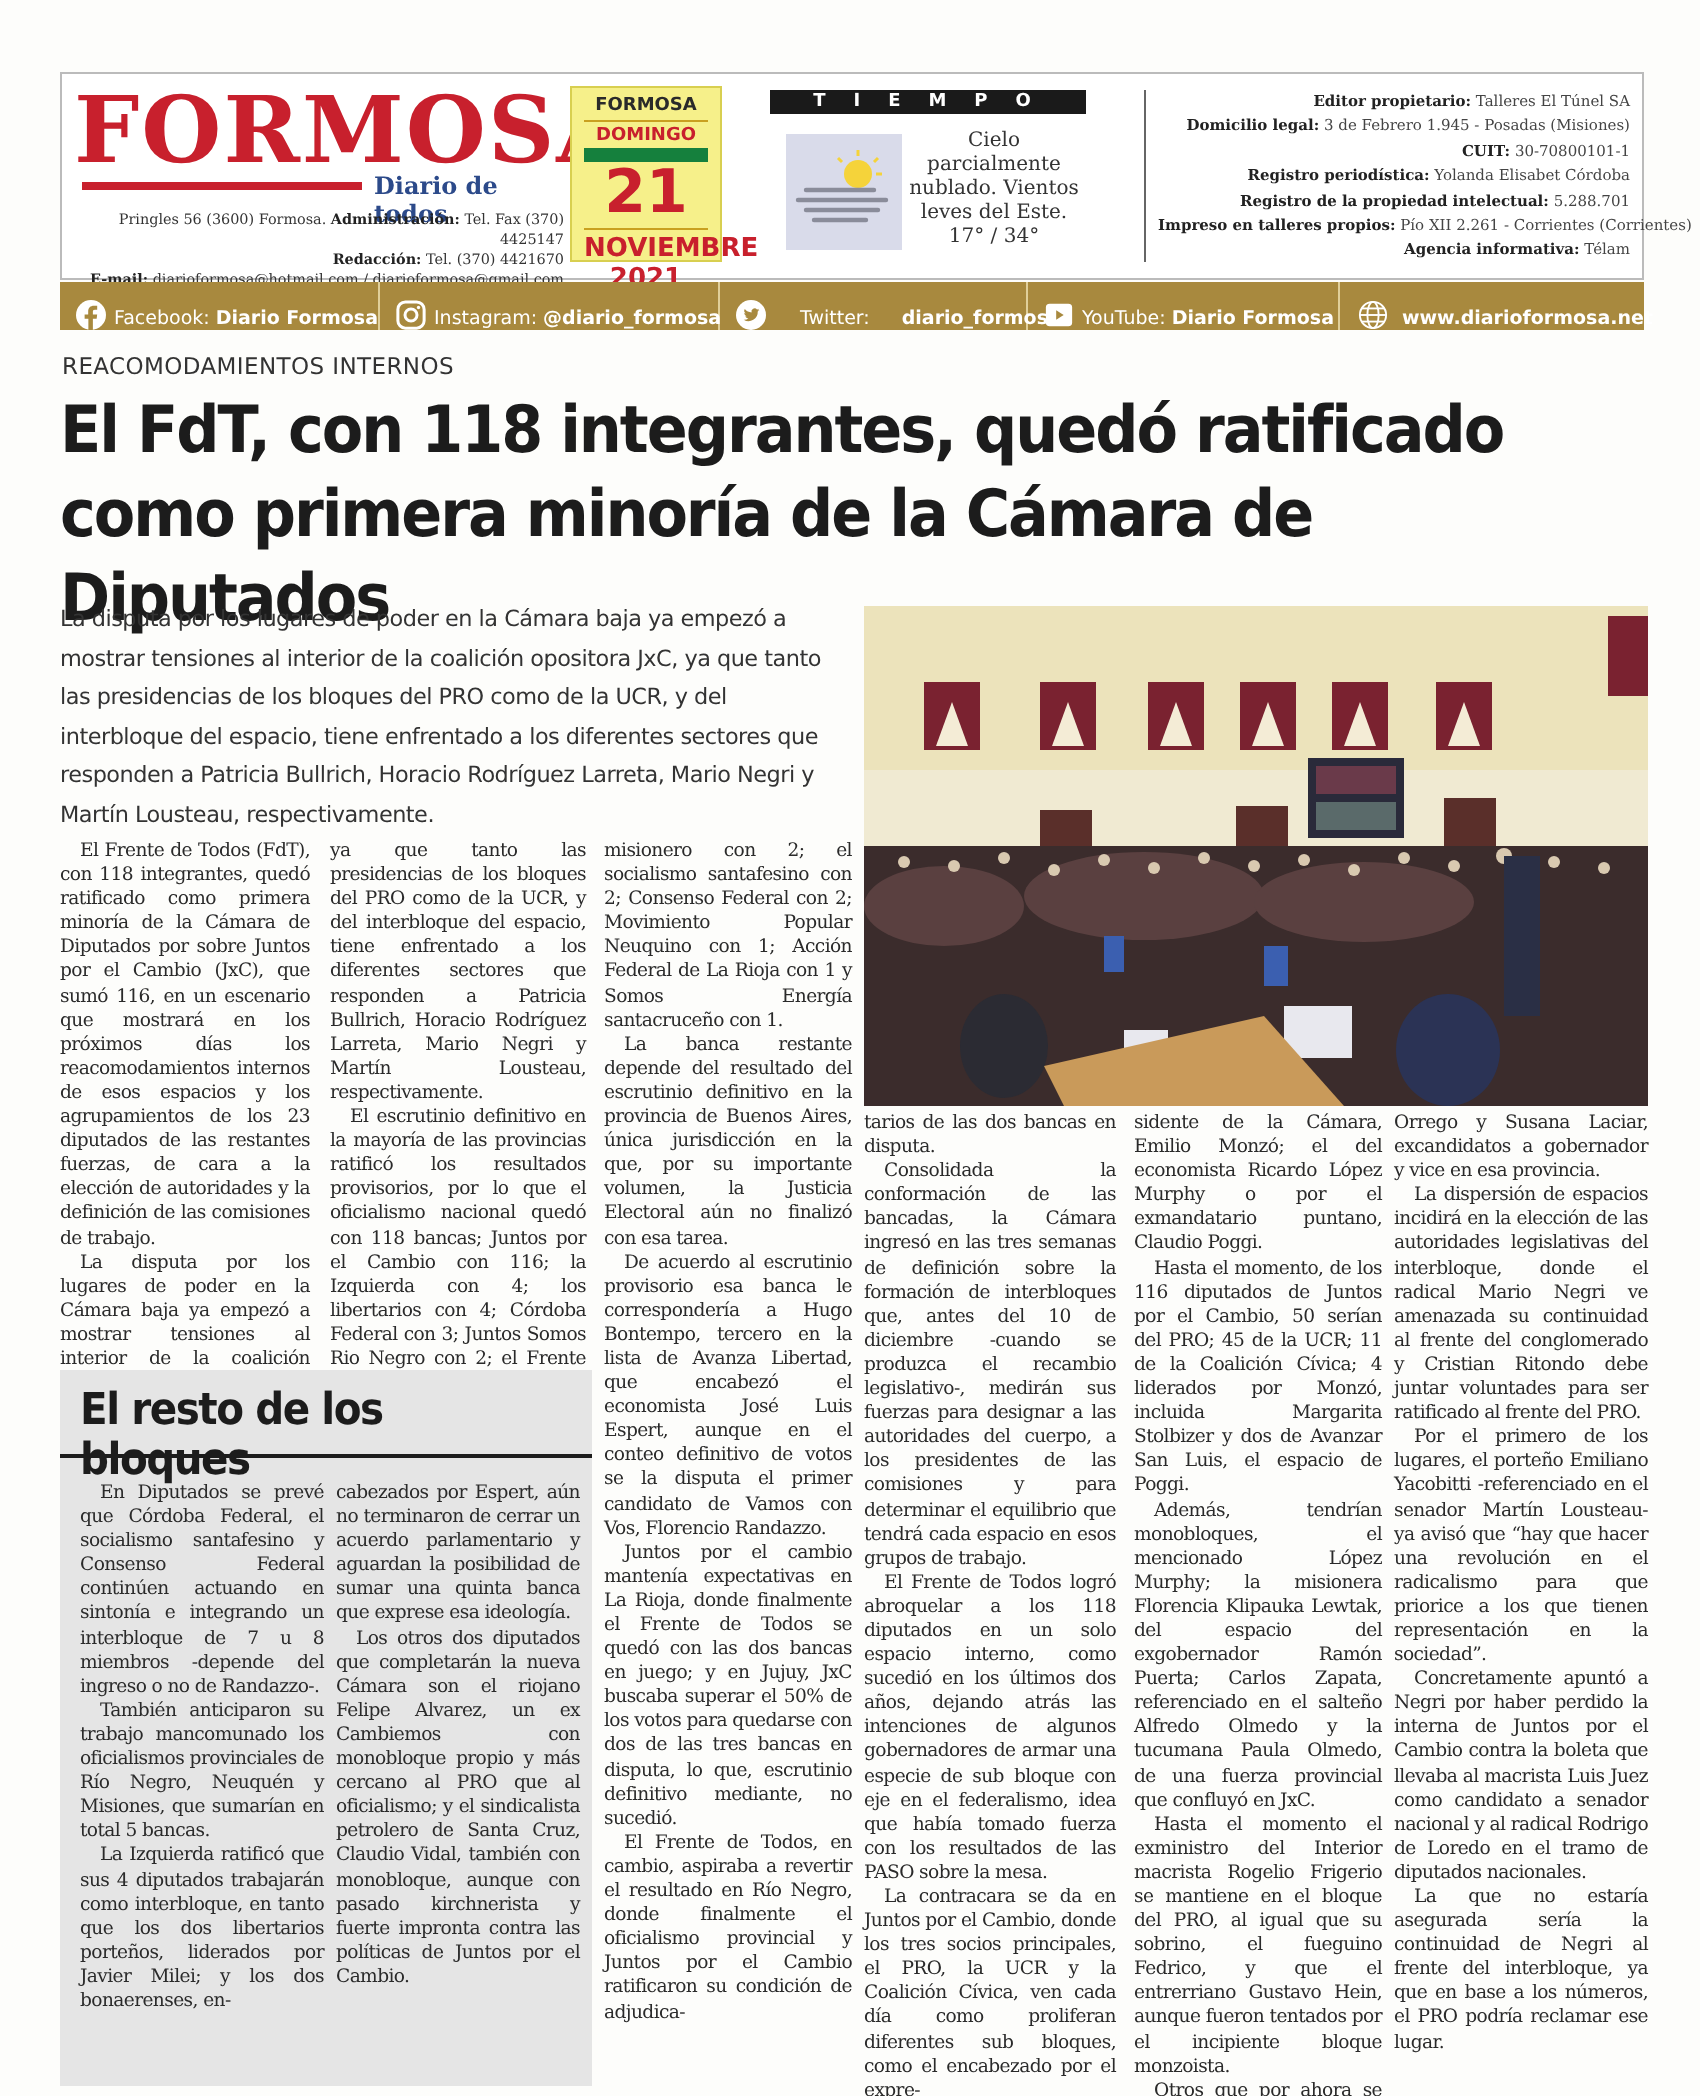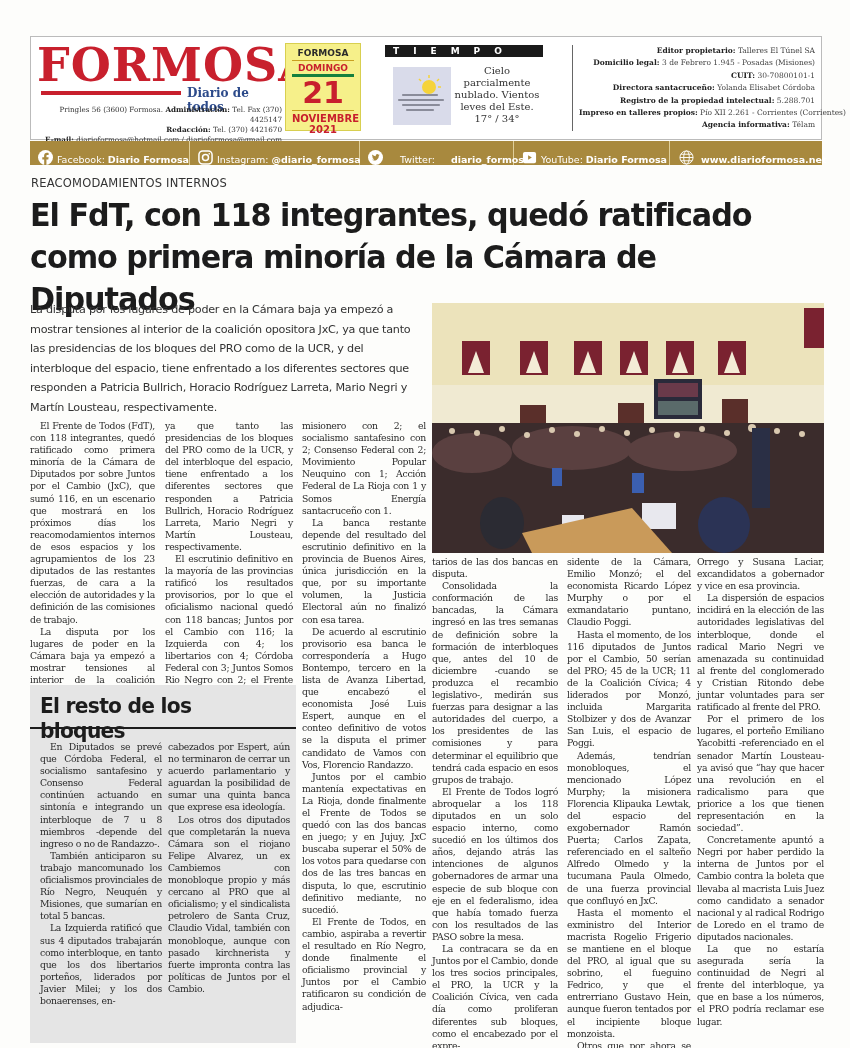--- a/index.html
+++ b/index.html
@@ -12,26 +12,26 @@
   .masthead { position: absolute; left: 30px; top: 36px; width: 792px; height: 104px; border: 1px solid #bbb; background: #fff; }
   .logo-block { position: absolute; left: 6px; top: 4px; width: 240px; height: 96px; }
   .logo-title { font-family: "DejaVu Serif", serif; font-weight: bold; font-size: 46px; color: #c8202d; letter-spacing: 1px; line-height: 48px; transform: scaleY(1.0); }
   .logo-rule { position: absolute; left: 4px; top: 50px; width: 140px; height: 4px; background: #c8202d; }
   .logo-sub { position: absolute; left: 150px; top: 45px; font-family: "DejaVu Serif", serif; font-weight: bold; font-size: 12px; color: #2c4a8a; }
   .logo-addr { position: absolute; left: 0; top: 64px; width: 245px; text-align: right; font-size: 7.2px; line-height: 10px; color: #333; }
   .logo-addr b { color: #222; }
 
   .date-box { position: absolute; left: 254px; top: 6px; width: 76px; height: 88px; background: #f6f08a; border: 1px solid #d8cf50; text-align: center; font-family: "DejaVu Sans", sans-serif; }
   .date-city { font-size: 9px; font-weight: bold; color: #2a2a2a; margin-top: 4px; border-bottom: 1px solid #c9a020; padding-bottom: 2px; margin-left: 6px; margin-right: 6px; }
-  .date-day { font-size: 9px; font-weight: bold; color: #c8202d; margin-top: 2px; border-bottom: 3px solid #15803d; padding-bottom: 1px; margin-left: 6px; margin-right: 6px; }
+  .date-day { font-size: 9px; font-weight: bold; color: #c8202d; margin-top: 2px; border-bottom: 7px solid #15803d; padding-bottom: 1px; margin-left: 6px; margin-right: 6px; }
   .date-num { font-size: 30px; font-weight: bold; color: #c8202d; line-height: 30px; margin-top: 1px; }
-  .date-month { font-size: 10px; font-weight: bold; color: #c8202d; border-top: 1px solid #c9a020; margin: 2px 6px 0; padding-top: 2px; }
+  .date-month { font-size: 13px; font-weight: bold; color: #c8202d; border-top: 1px solid #c9a020; margin: 2px 6px 0; padding-top: 2px; }
 
   .weather-box { position: absolute; left: 354px; top: 8px; width: 158px; height: 90px; }
-  .weather-title { height: 12px; background: #1a1a1a; color: #fff; font-family: "DejaVu Sans", sans-serif; font-size: 9px; font-weight: bold; letter-spacing: 14px; line-height: 12px; padding-left: 8px; white-space: nowrap; overflow: hidden; }
+  .weather-title { height: 12px; background: #1a1a1a; color: #fff; font-family: "DejaVu Sans", sans-serif; font-size: 9px; font-weight: bold; letter-spacing: 14px; line-height: 12px; padding-left: 8px; white-space: nowrap; overflow: hidden; text-align: center; }
   .weather-icon { position: absolute; left: 8px; top: 22px; width: 58px; height: 58px; background: #d9dbea; }
   .weather-text { position: absolute; left: 66px; top: 20px; width: 92px; text-align: center; font-size: 10px; line-height: 12px; color: #333; }
 
   .masthead-divider { position: absolute; left: 541px; top: 8px; width: 1px; height: 86px; background: #666; }
   .imprint { position: absolute; left: 548px; top: 8px; width: 236px; text-align: right; font-size: 7.5px; line-height: 12.4px; color: #444; white-space: nowrap; }
   .imprint b { color: #222; }
 
   
   .social-bar { position: absolute; left: 30px; top: 141px; width: 792px; height: 24px; background: #a8893e; display: flex; align-items: center; font-family: "DejaVu Sans", sans-serif; font-size: 9.5px; color: #fff; }
   .social-item { display: flex; align-items: flex-end; height: 100%; padding: 0 8px; border-right: 1px solid #e0cf9a; white-space: nowrap; }
@@ -116,21 +116,21 @@
         <div>17° / 34°</div>
       </div>
     </div>
 
     <div class="masthead-divider"></div>
 
     <div class="imprint">
       <div><b>Editor propietario:</b> <span>Talleres El Túnel SA</span></div>
       <div><b>Domicilio legal:</b> <span>3 de Febrero 1.945 - Posadas (Misiones)</span></div>
       <div><b>CUIT:</b> <span>30-70800101-1</span></div>
-      <div><b>Directora santacruceño:</b> <span>Yolanda Elisabet Córdoba</span></div>
+      <div><b>Registro periodística:</b> <span>Yolanda Elisabet Córdoba</span></div>
       <div><b>Registro de la propiedad intelectual:</b> <span>5.288.701</span></div>
       <div><b>Impreso en talleres propios:</b> <span>Pío XII 2.261 - Corrientes (Corrientes)</span></div>
       <div><b>Agencia informativa:</b> <span>Télam</span></div>
     </div>
   </header>
 
   <nav class="social-bar">
     <div class="social-item" style="width:160px;">
       <span class="ico">
         <svg width="15" height="15" viewBox="0 0 16 16">

